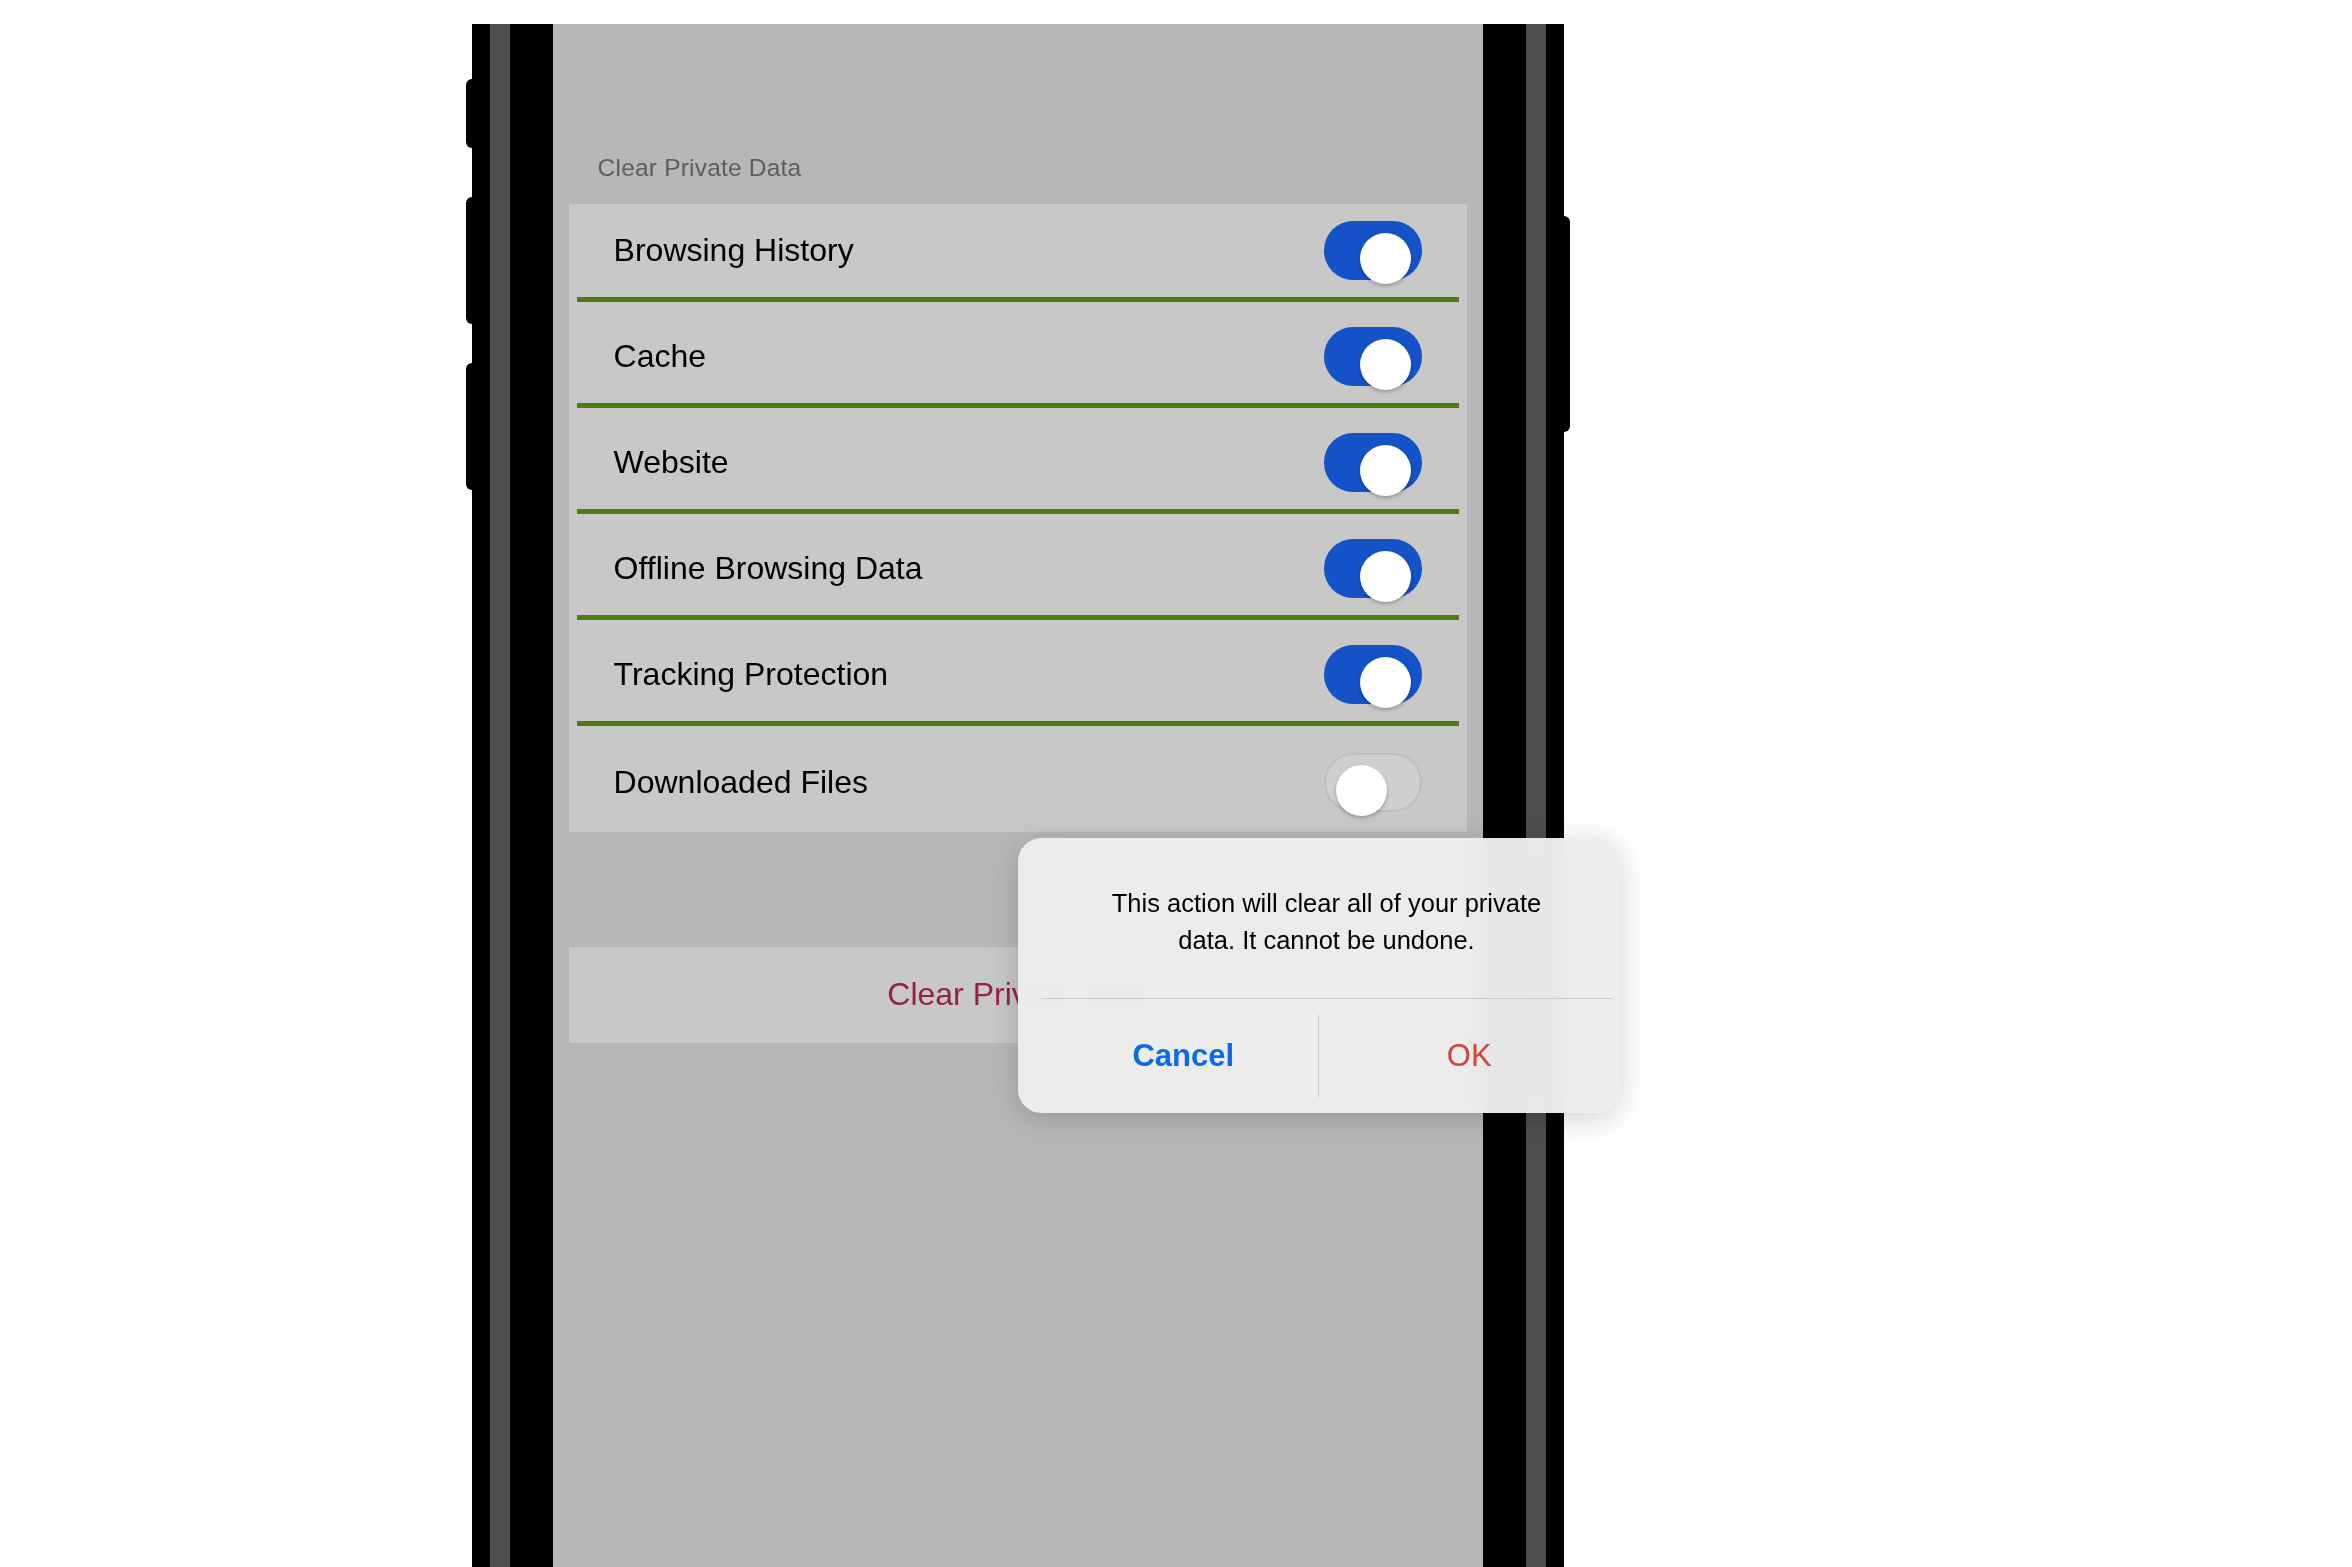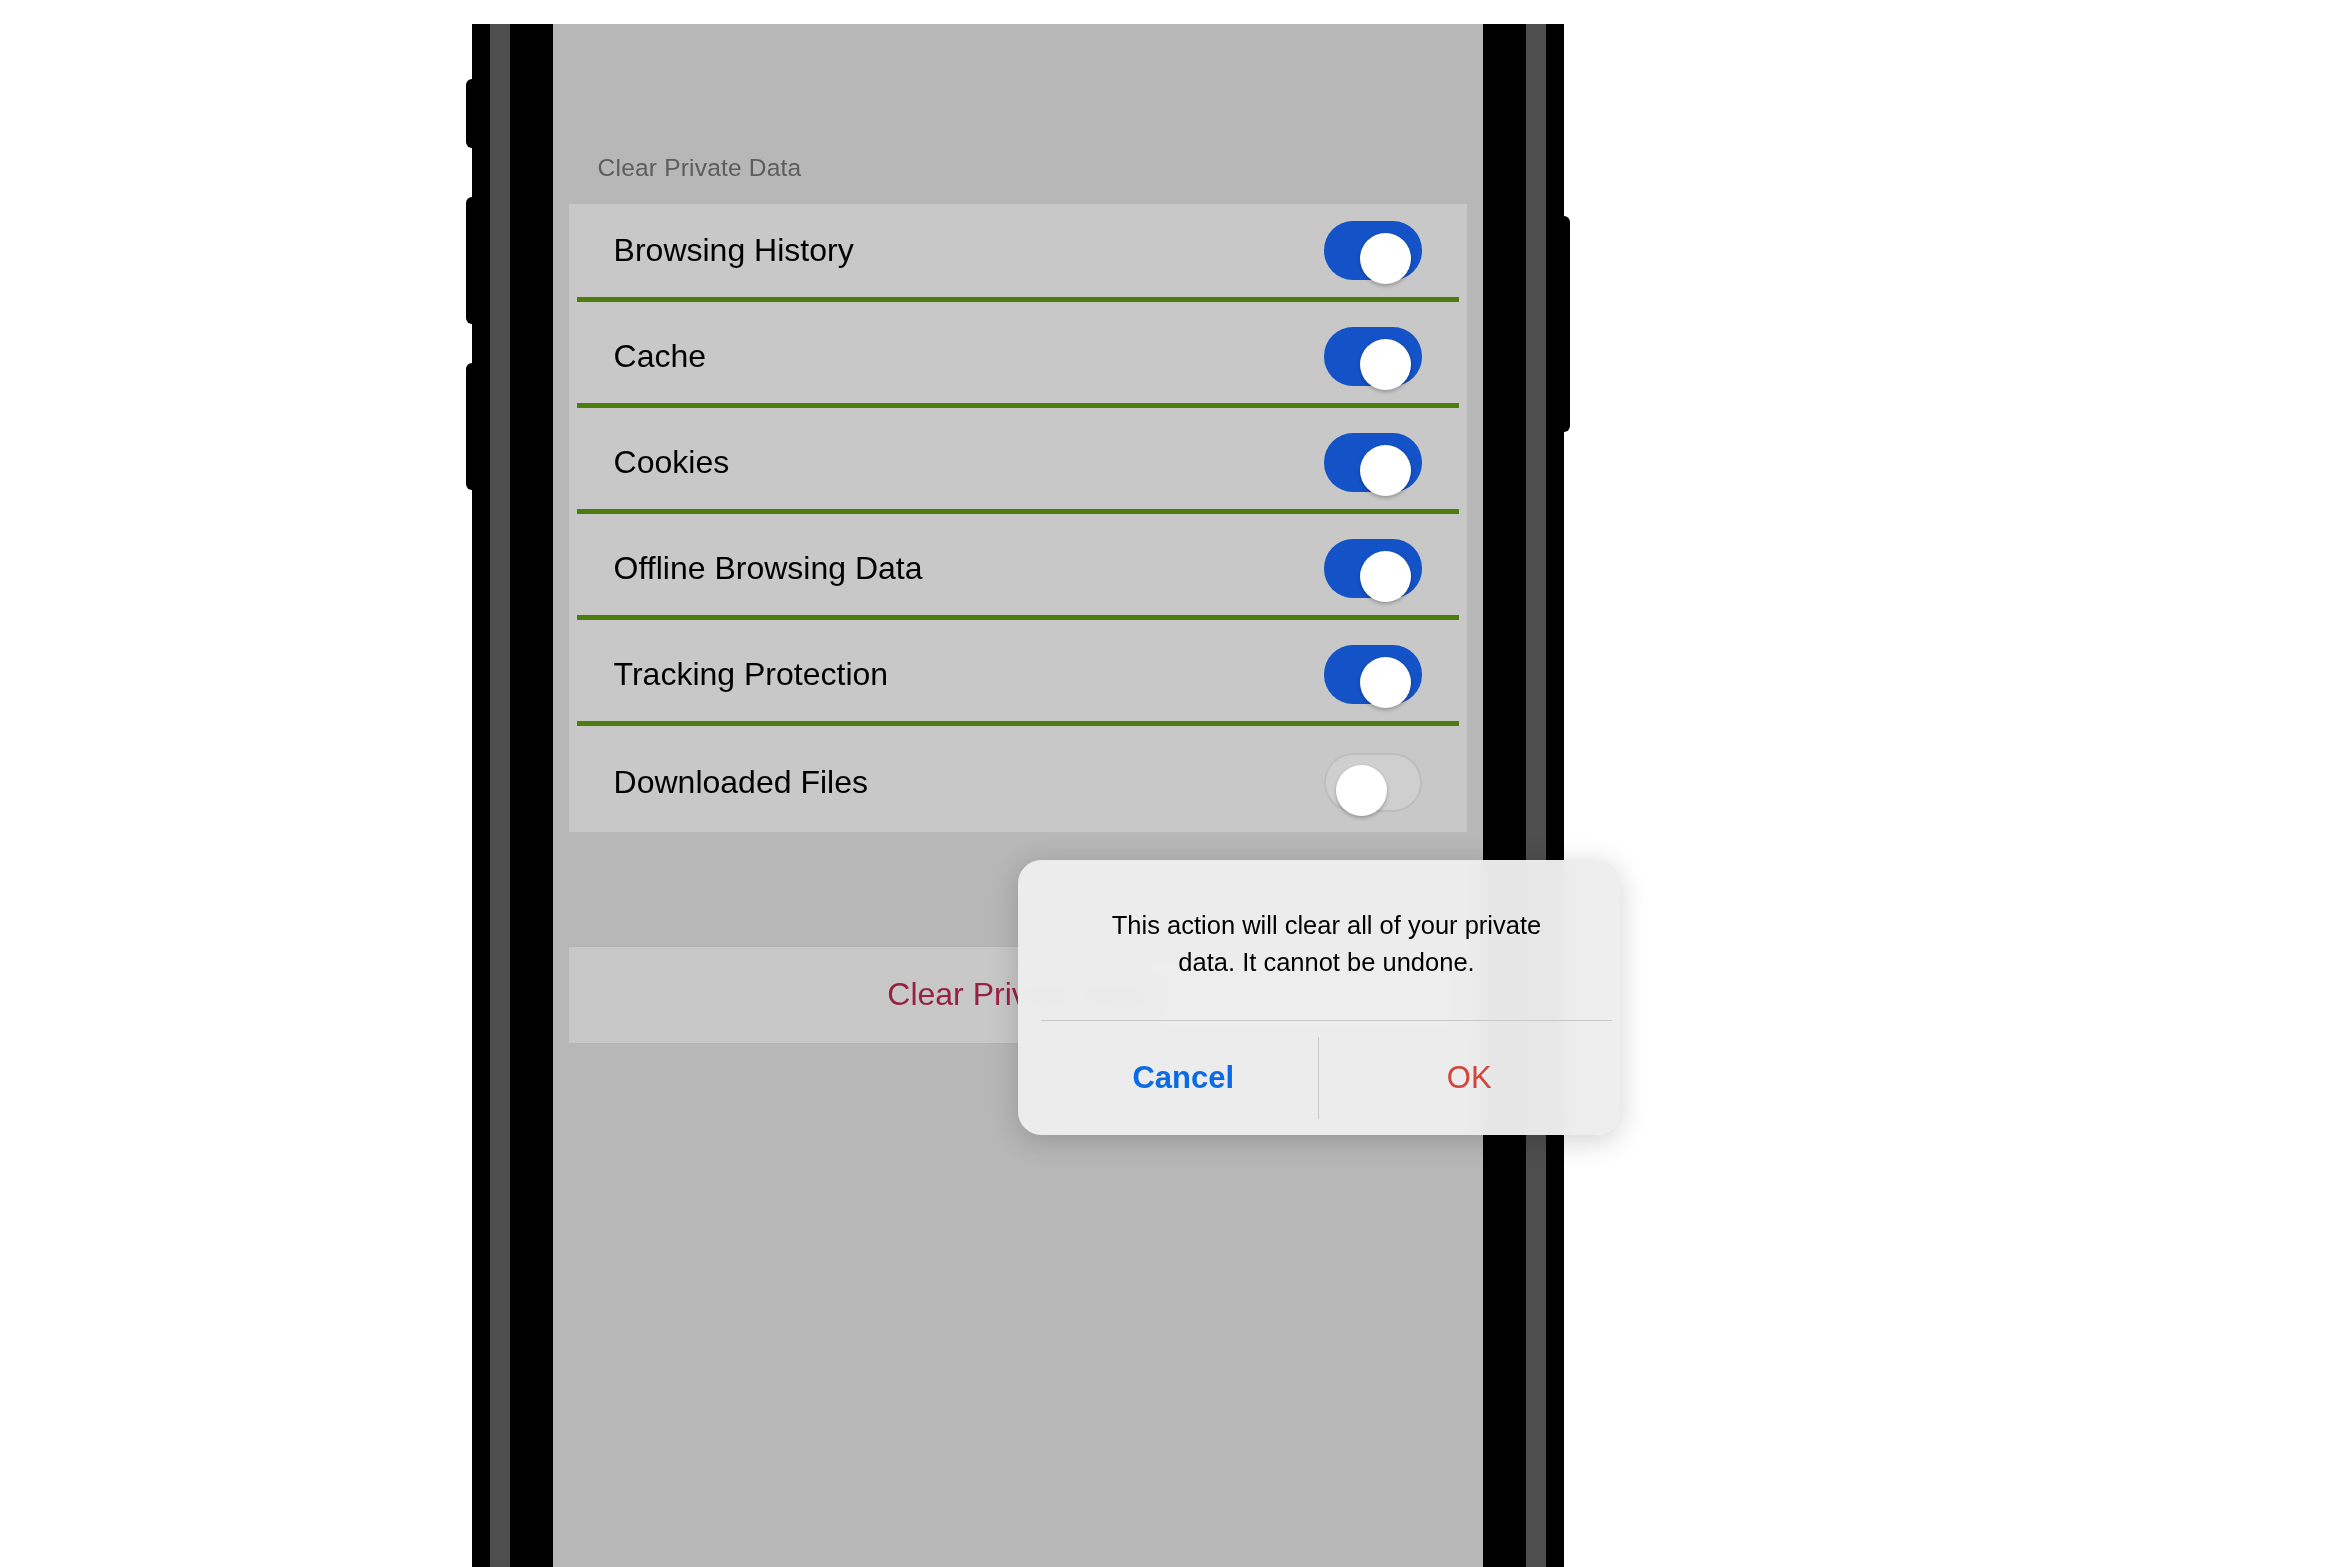--- a/index.html
+++ b/index.html
@@ -123,21 +123,21 @@
     background: #b7b7b7;
     height: 980px;
   }
 
   
   .alert {
     position: absolute;
     width: 602px;
     left: 50%;
     transform: translateX(-50%);
-    top: 828px;
+    top: 806px;
     background: rgba(237,237,237,0.97);
     border-radius: 23.5px;
     box-shadow: 0 5.9px 29px rgba(0,0,0,0.18);
     overflow: hidden;
     backdrop-filter: blur(9.8px);
     padding-left: 15px;
   }
   .alert-message {
     padding: 39px 43px 39px 43px;
     text-align: center;
@@ -193,21 +193,21 @@
               </div>
 
               <div class="row">
                 <span>Cache</span>
                 <div class="toggle on">
                     <div class="knob"></div>
                   </div>
               </div>
 
               <div class="row">
-                <span>Cookies</span>
+                <span>Website</span>
                 <div class="toggle on">
                     <div class="knob"></div>
                   </div>
               </div>
 
               <div class="row">
                 <span>Offline Browsing Data</span>
                 <div class="toggle on">
                     <div class="knob"></div>
                   </div>

